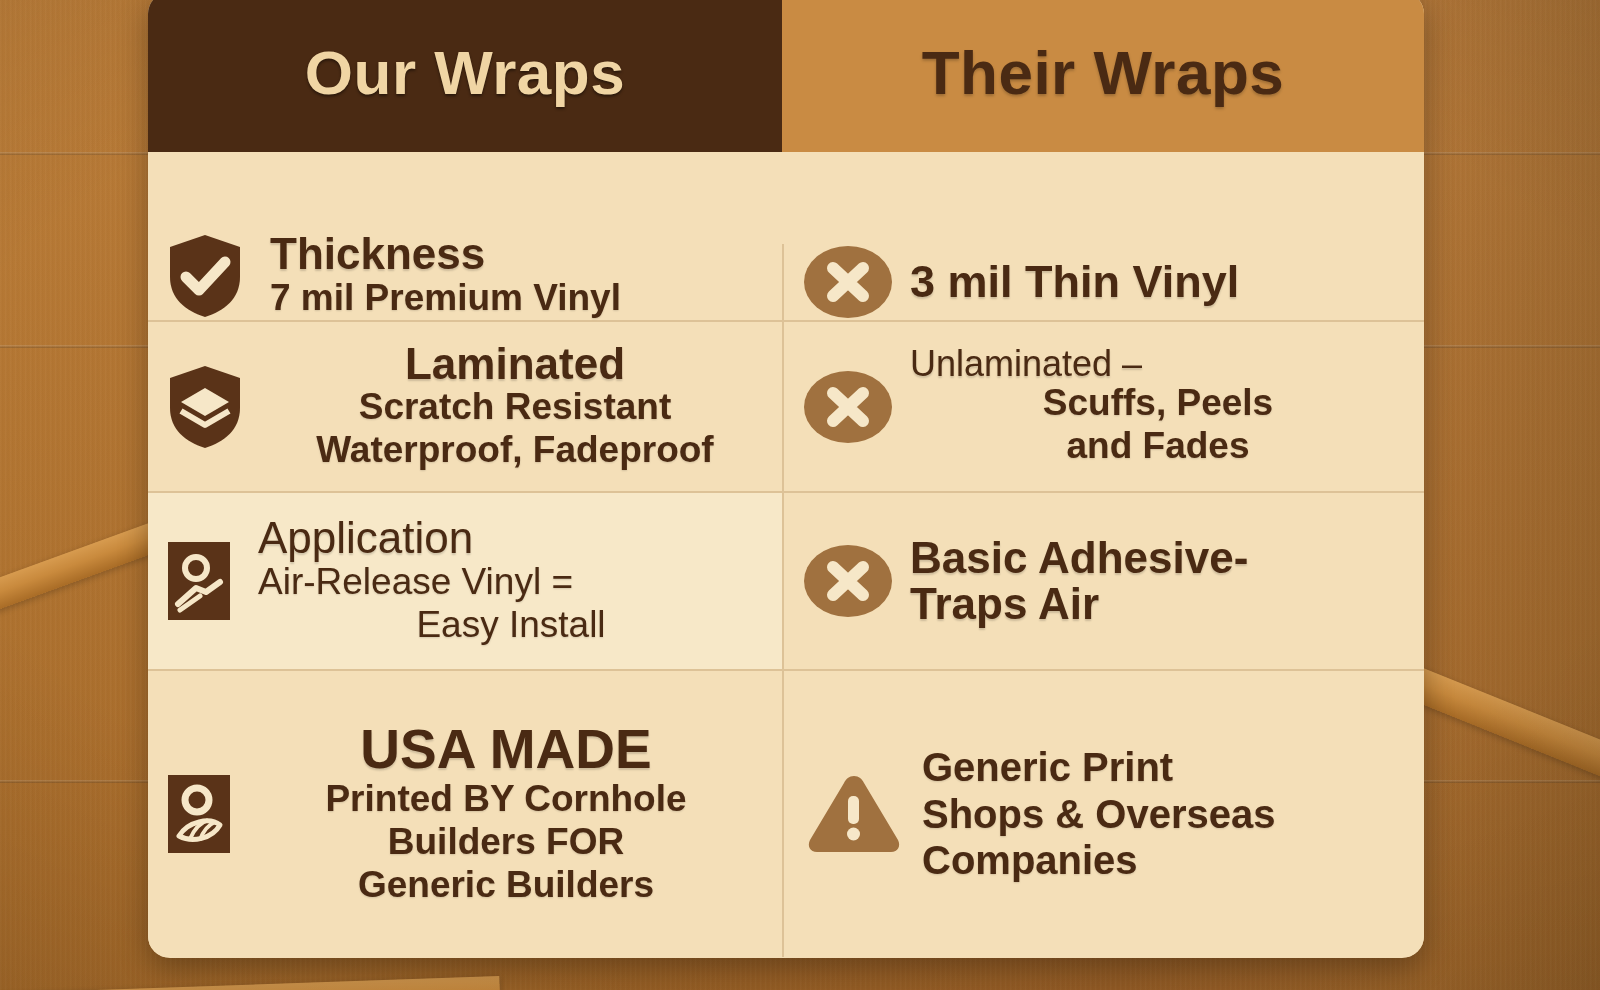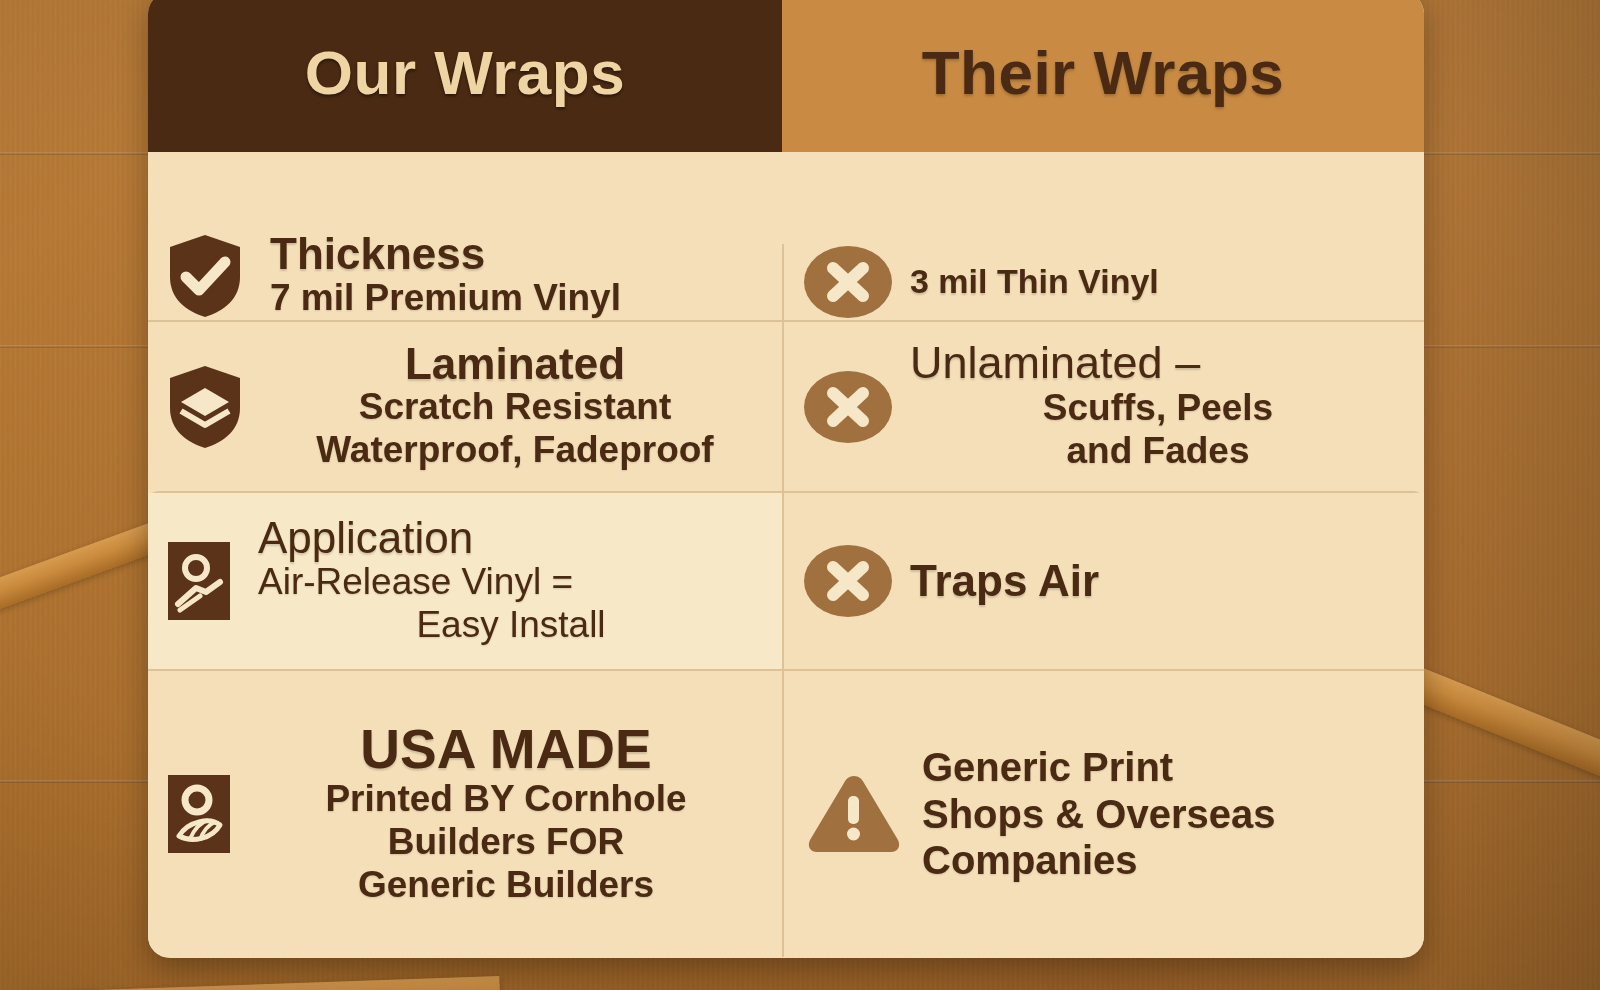--- a/index.html
+++ b/index.html
@@ -85,21 +85,21 @@
 
   .body-rows { flex:1 1 auto; display:flex; flex-direction:column; }
   .row {
     display:flex;
     border-top:2px solid rgba(160,120,70,.28);
     flex:0 0 auto;
   }
   .row:first-child { border-top:none; }
   .row.r1 { height:168px;align-items:flex-end; }
   .row.r2 { height:171px; }
-  .row.r3 { height:178px;border-radius:11px; }
+  .row.r3 { height:178px; }
   .row.r4 { height:288px; }
 
   .cell { display:flex; align-items:center; padding:0 18px; position:relative; }
   .cell-left  { flex:0 0 634px; background:#f4dfb8; }
   .cell-right { flex:1 1 auto; background:#f4dfb8; border-left:2px solid rgba(160,120,70,.28); }
   .row.r3 .cell-left { background:#f7e8c8; }
 
   .icon-wrap { flex:0 0 auto; margin-right:16px; display:flex; align-items:center; justify-content:center; }
   .txt { flex:1 1 auto; display:flex; flex-direction:column; }
 
@@ -109,25 +109,25 @@
   }
   .sub {
     font-size:37px; font-weight:700; color:#4a2a13;
     line-height:1.16; text-shadow:0 1px 2px rgba(0,0,0,.14);
   }
   .sub.small { font-size:31px; }
 
   
   .row.r1 .cell-left .txt   { align-items:flex-start; padding-left:10px; }
   .row.r1 .cell-right .txt  { align-items:flex-start; }
-  .row.r1 .cell-right .title{ font-size:34px; font-weight:600; }
+  .row.r1 .cell-right .title{ font-size:45px; font-weight:600; }
 
   .row.r2 .cell-left .txt   { align-items:center; padding-left:6px; }
   .row.r2 .cell-right .txt  { align-items:flex-start; }
-  .row.r2 .cell-right .title{ font-size:45px; font-weight:500; }
+  .row.r2 .cell-right .title{ font-size:36px; font-weight:500; }
   .row.r2 .cell-right .sub  { align-self:center; }
 
   .row.r3 .cell-left .txt   { align-items:flex-start; padding-left:10px; }
   .row.r3 .cell-left .title { font-weight:500; }
   .row.r3 .cell-left .sub   { font-weight:500; }
   .row.r3 .cell-left .sub.last { align-self:center; }
   .row.r3 .cell-right .txt  { align-items:flex-start; }
 
   .row.r4 .cell-left .txt   { align-items:center; }
   .row.r4 .cell-left .title { font-size:55px; }
@@ -242,20 +242,21 @@
         </span>
       </div>
       <div class="cell cell-right">
         <span class="icon-wrap">
           <svg class="icon-circle" viewBox="0 0 92 76">
             <ellipse cx="46" cy="38" rx="44" ry="36" fill="#a0713f"></ellipse>
             <path d="M31 24 L61 52 M61 24 L31 52" stroke="#f6e7c8" stroke-width="12" stroke-linecap="round"></path>
           </svg>
         </span>
         <span class="txt">
+          <span class="title">Basic Adhesive-</span>
           <span class="title">Traps Air</span>
         </span>
       </div>
     </div>
 
     <div class="row r4">
       <div class="cell cell-left">
         <span class="icon-wrap">
           <svg class="icon-square" viewBox="0 0 66 82">
             <rect x="2" y="2" width="62" height="78" fill="#5a3318"></rect>

